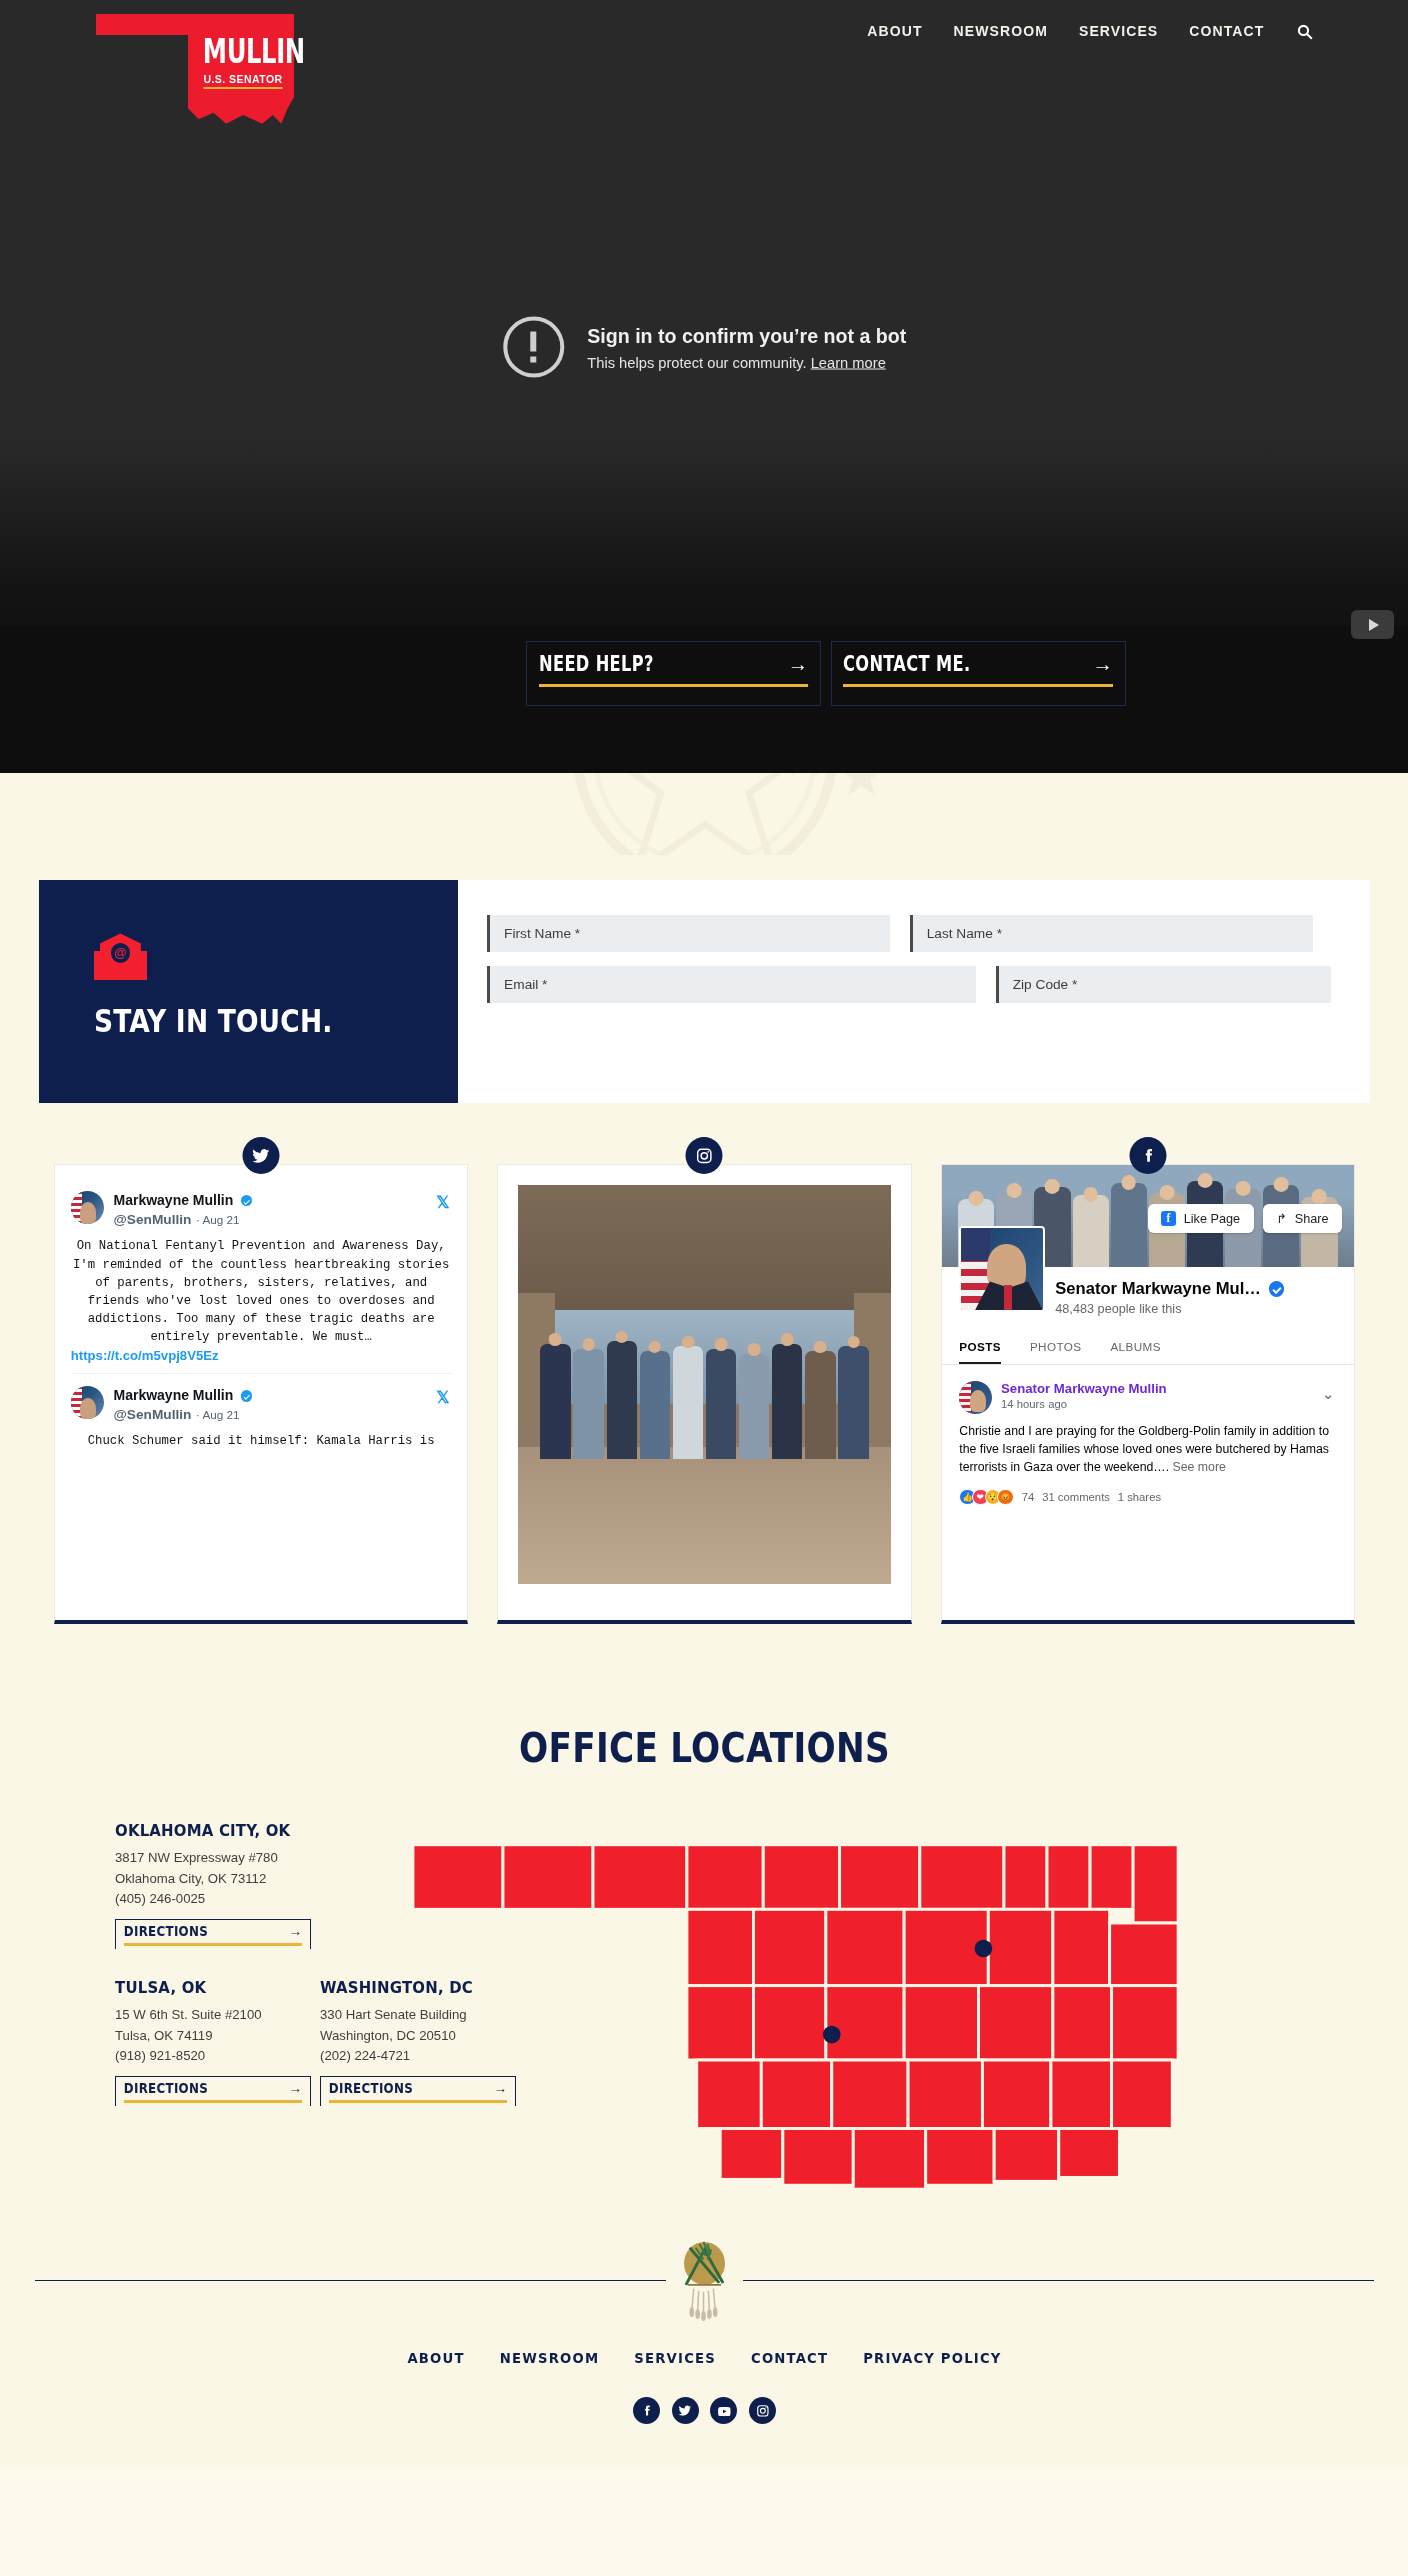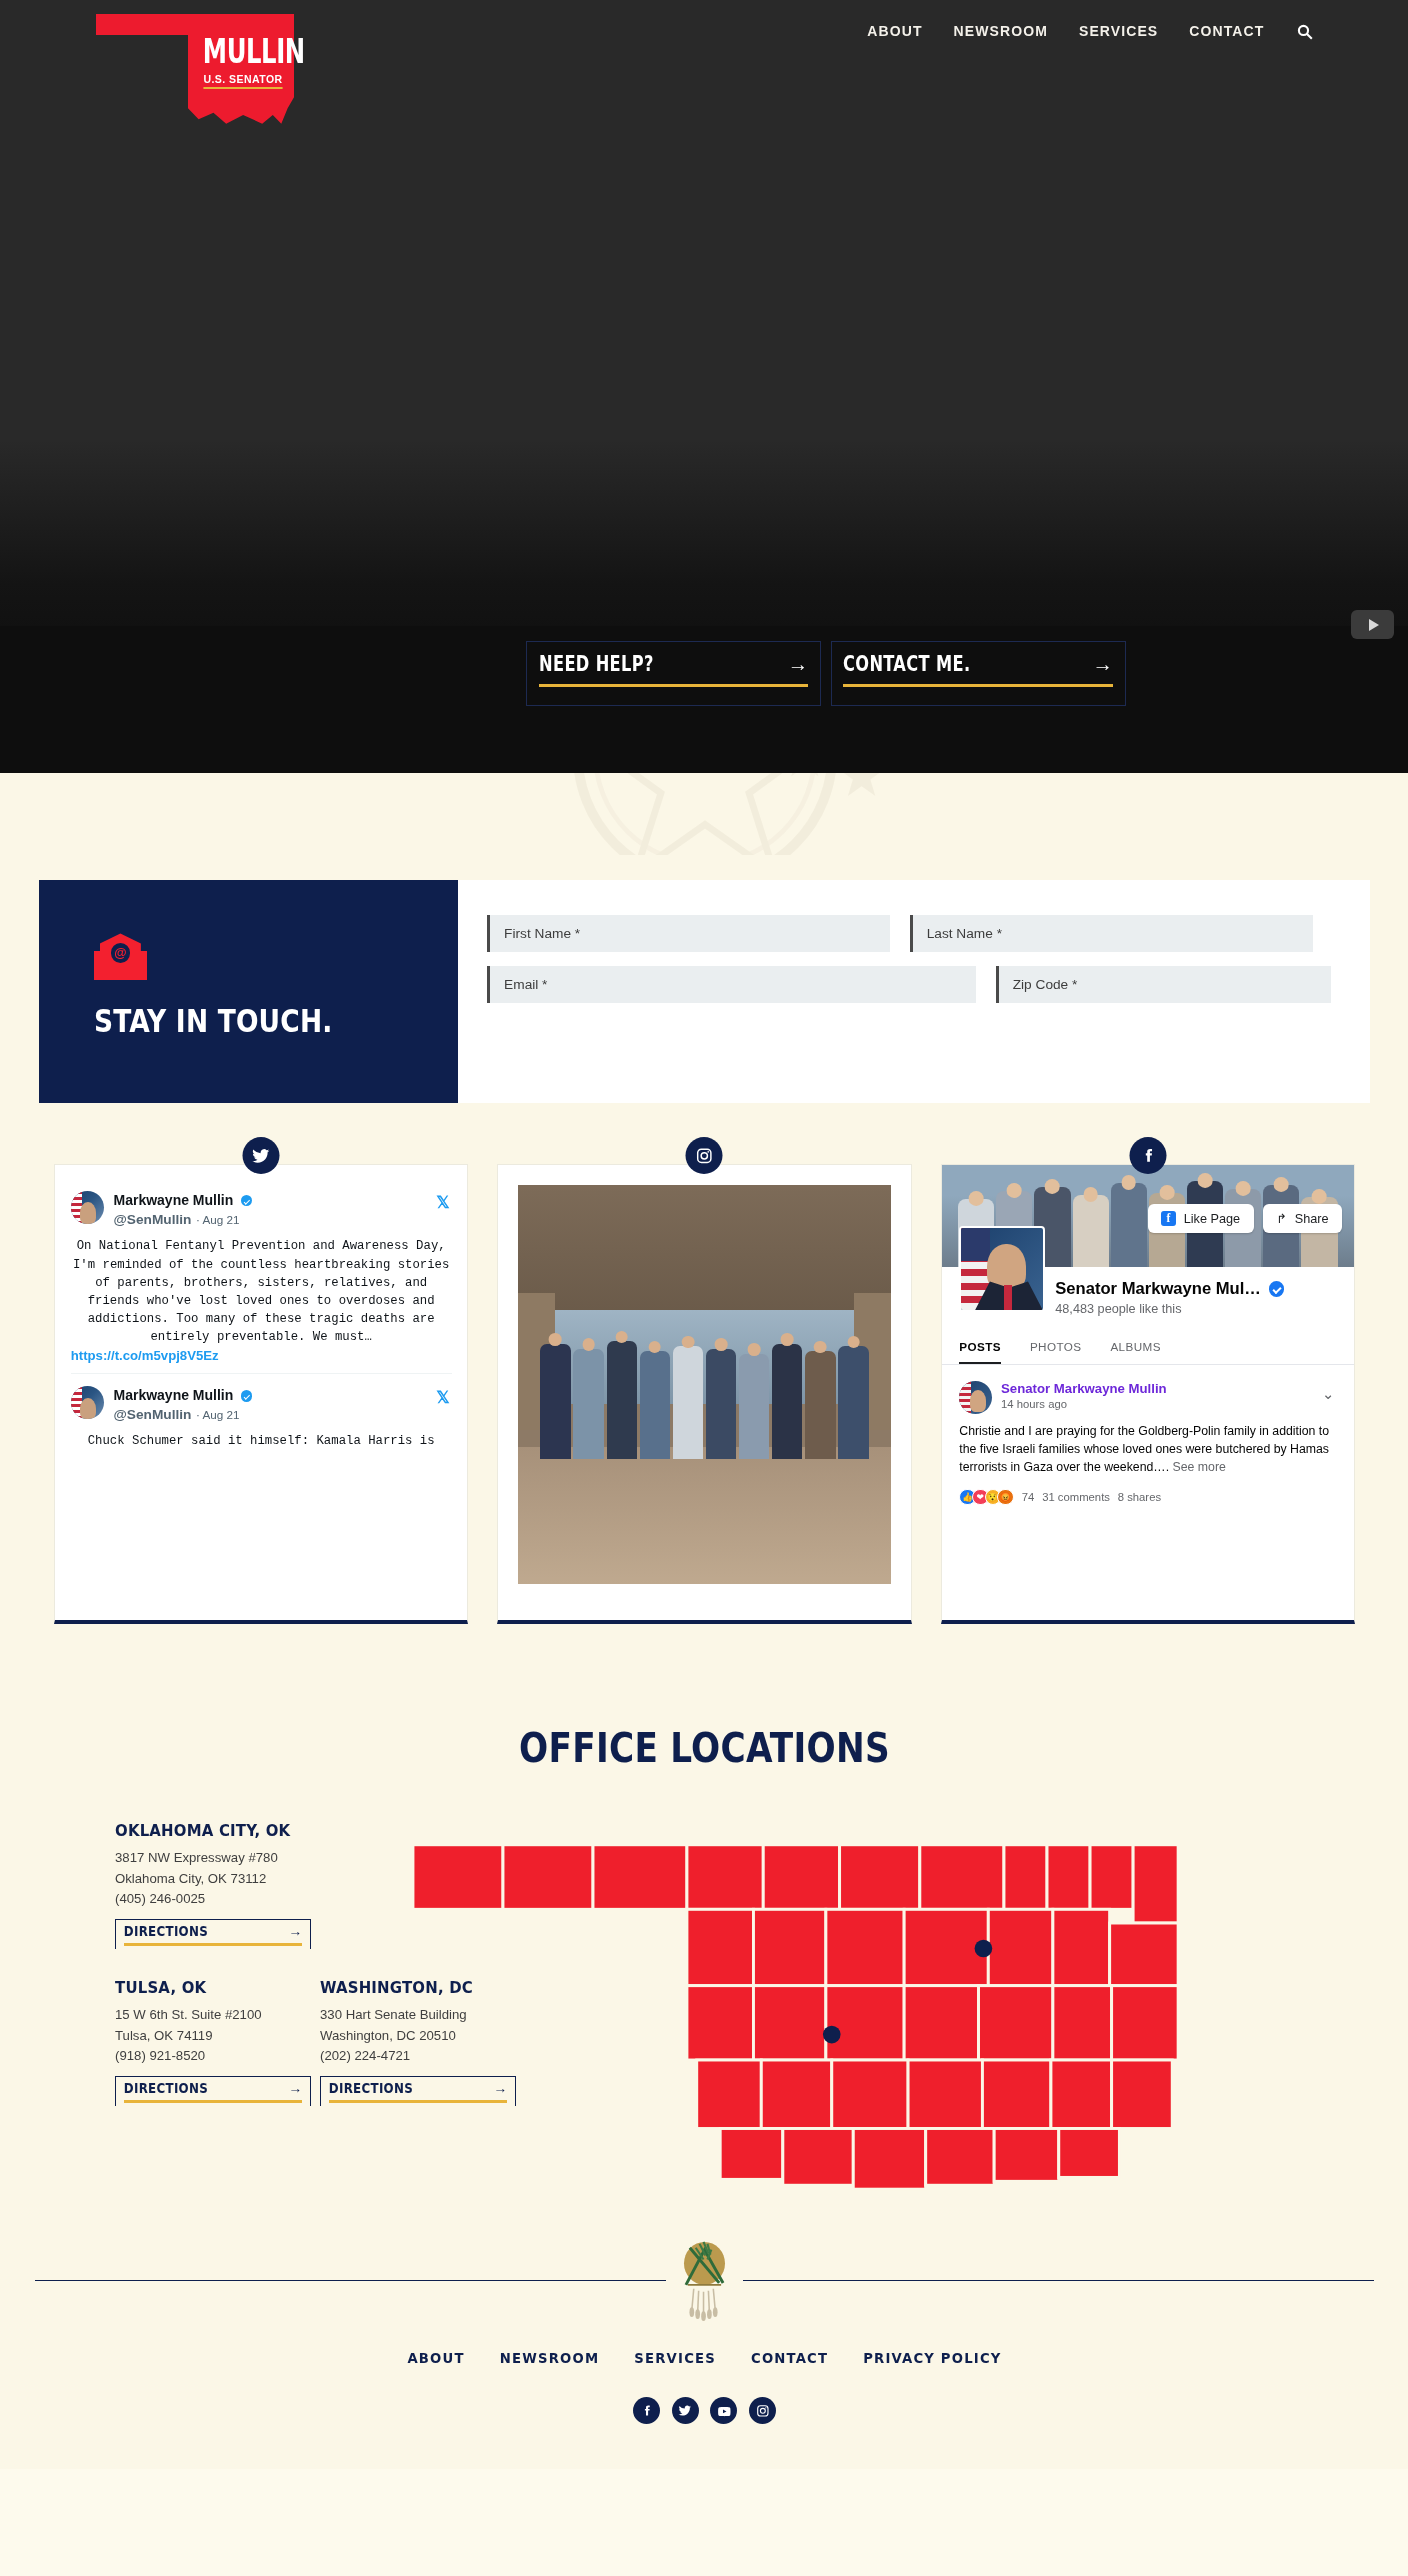--- a/index.html
+++ b/index.html
@@ -839,20 +839,32 @@
     display: flex; align-items: center; justify-content: center;
     cursor: pointer;
   }
 </style>
 </head>
 <body>
 
 <header class="site-header">
 
   <div class="hero-video">
+    <div class="bot-notice">
+      <div class="bot-icon">
+        <div class="bot-icon-bang"></div>
+      </div>
+      <div>
+        <div class="bot-text-main">Sign in to confirm you’re not a bot</div>
+        <div class="bot-text-sub">
+          <span>This helps protect our community.</span>
+          <span class="bot-learn">Learn more</span>
+        </div>
+      </div>
+    </div>
     <div class="hero-fade"></div>
   </div>
 
   <div class="hero-dark-bottom"></div>
 
   <div class="yt-badge">
     <div class="yt-tri"></div>
   </div>
 
   <nav class="nav-bar">
@@ -1092,21 +1104,21 @@
           </div>
           <div class="fb-reactions">
             <div class="rx">
               <span style="background:#1877f2">👍</span>
               <span style="background:#f33e58">❤</span>
               <span style="background:#f7b125">😯</span>
               <span style="background:#e9710f">😡</span>
             </div>
             <span>74</span>
             <span>31 comments</span>
-            <span>8 shares</span>
+            <span>1 shares</span>
           </div>
         </div>
       </div>
     </div>
 
   </div>
 </section>
 
 <section class="offices">
   <h2 class="offices-title">OFFICE LOCATIONS</h2>

